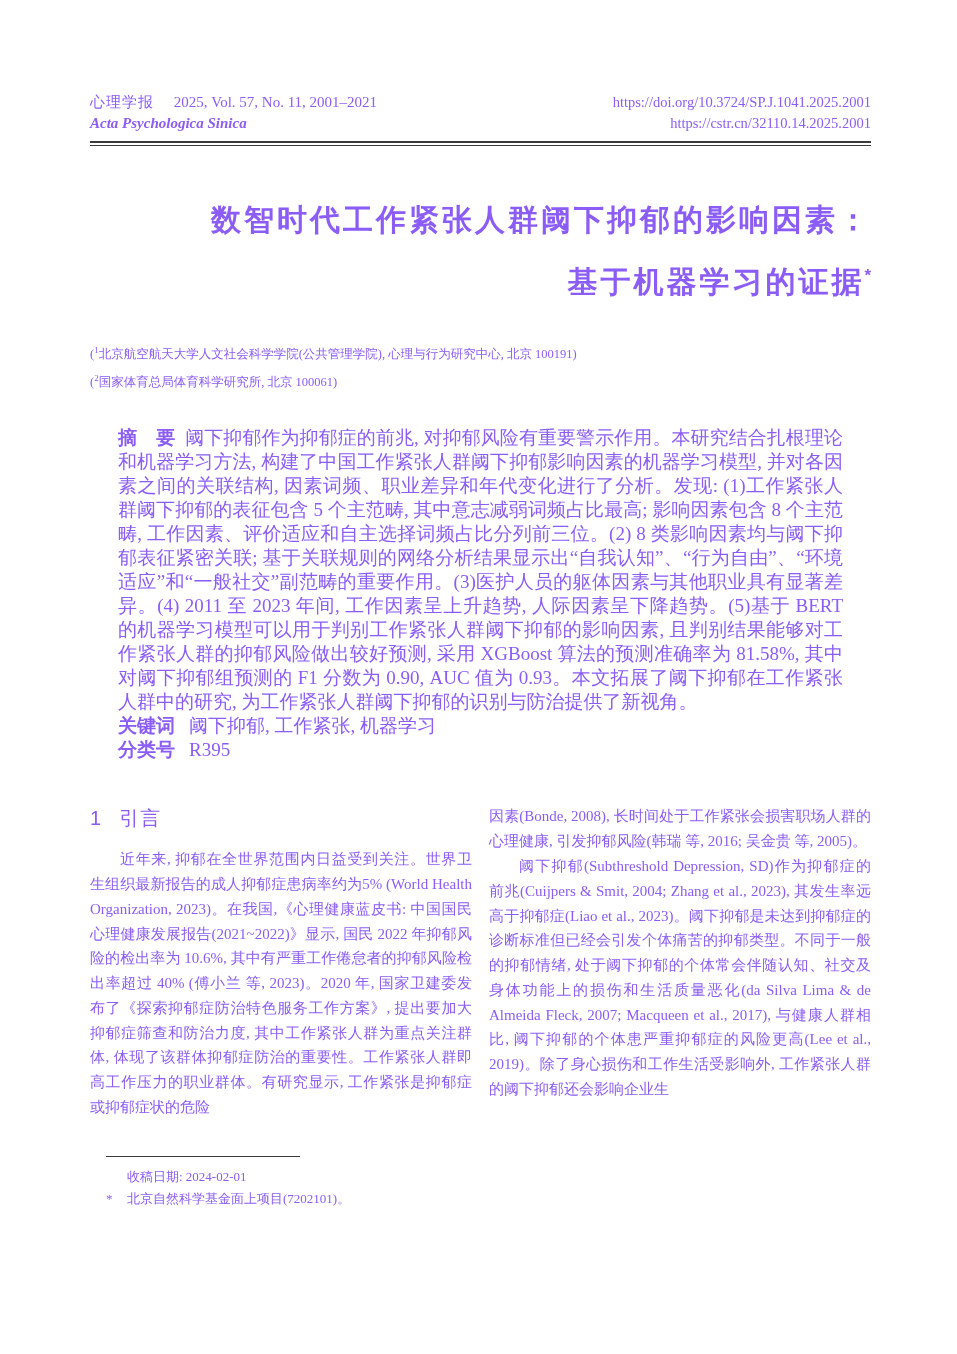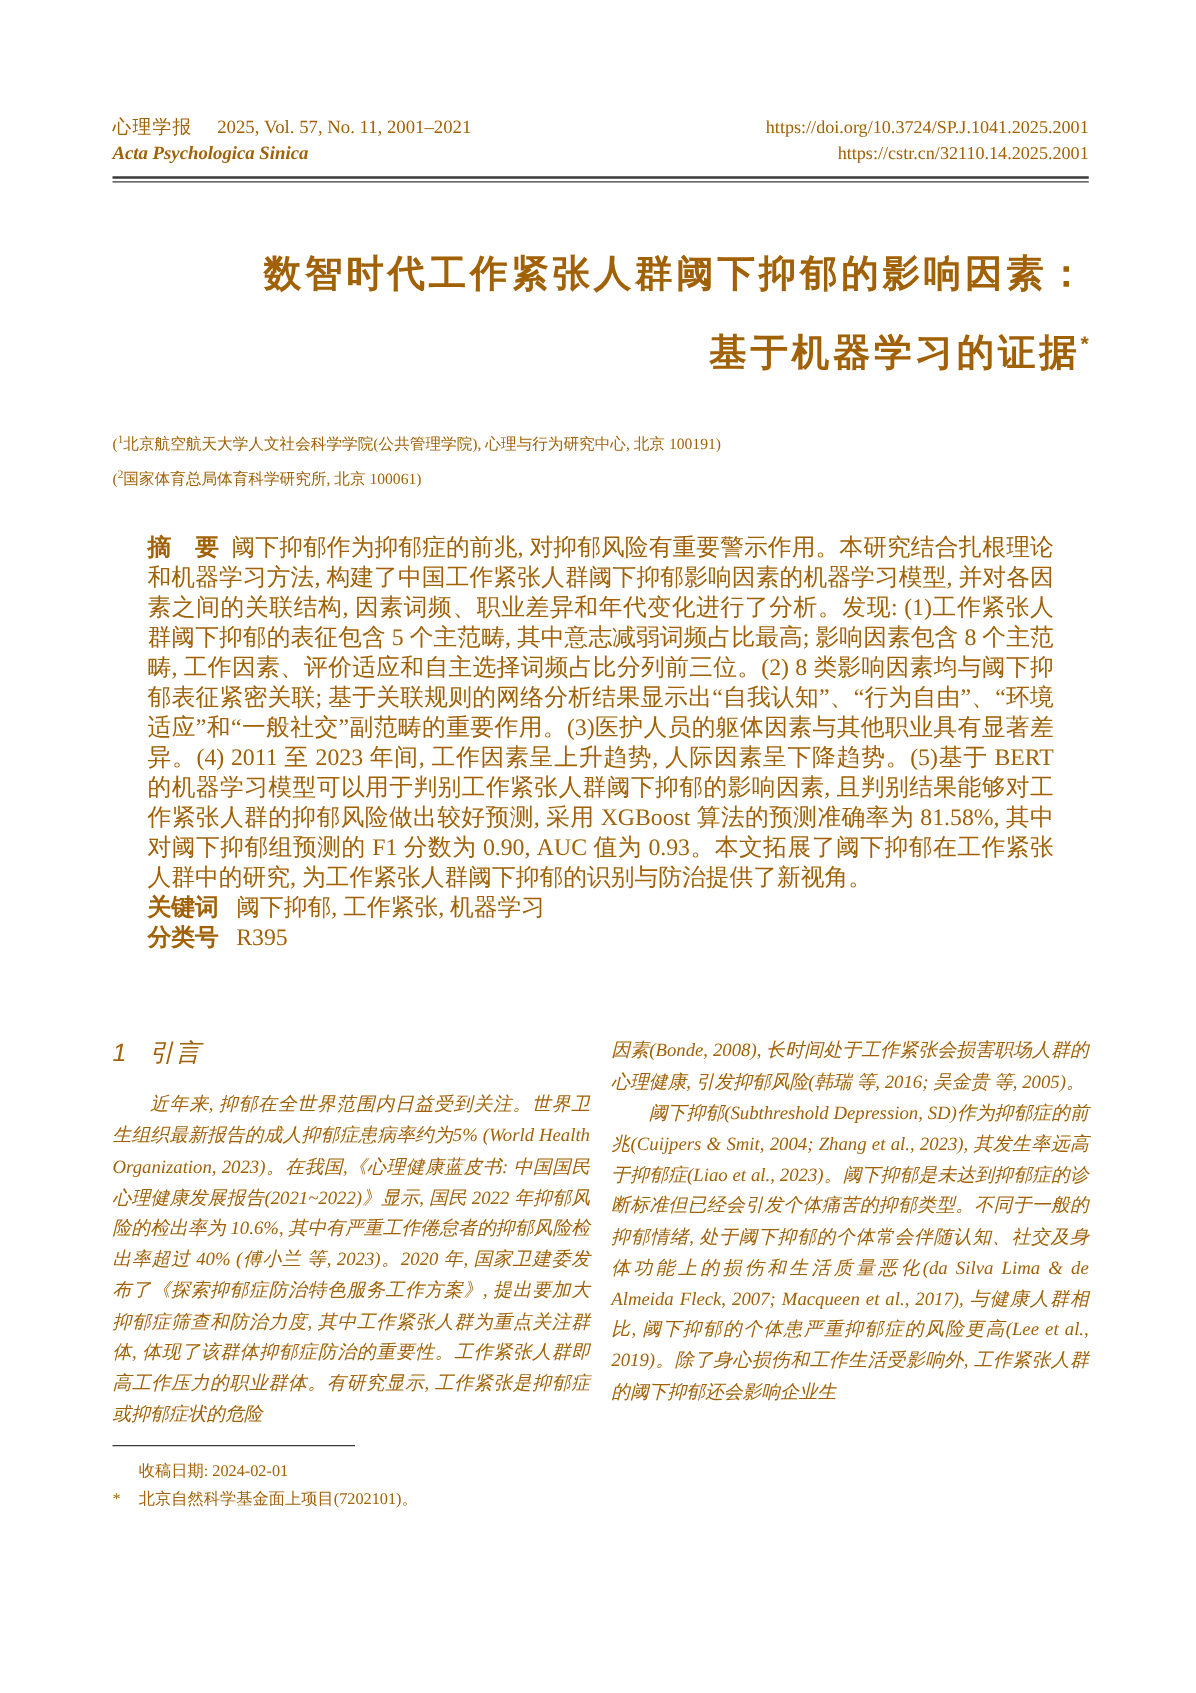--- a/index.html
+++ b/index.html
@@ -1,21 +1,21 @@
 <!DOCTYPE html>
 <html lang="zh"><head>
 <meta charset="utf-8">
 <style>
   html, body { margin: 0; padding: 0; background: #ffffff; }
   .page {
     position: relative;
     width: 957px;
     height: 1208px;
     background: #ffffff;
-    color: #a16207;
+    color: #8b5cf6;
     font-family: "Liberation Serif", "DejaVu Serif", serif;
     overflow: hidden;
     box-sizing: border-box;
   }
   .content { position: absolute; left: 90px; right: 86px; top: 0; }
 
   
   .journal-header {
     margin-top: 92px;
     display: flex;
@@ -68,41 +68,40 @@
     line-height: 24px;
     text-align: justify;
   }
   .hei { font-family: "Liberation Sans", "DejaVu Sans", sans-serif; font-weight: bold; }
   .abstract-label { margin-right: 10px; }
   .kv-line { margin-top: 0; }
   .kv-line .hei { margin-right: 14px; }
 
   
   .columns {
-    margin-top: 66px;
+    margin-top: 42px;
     display: flex;
     gap: 17px;
-    font-style: italic;
   }
   .col { width: 50%; font-size: 15px; line-height: 24.8px; text-align: justify; }
   .section-heading {
     font-family: "Liberation Sans", "DejaVu Sans", sans-serif;
     font-size: 20px;
     font-weight: normal;
     margin: 2px 0 16px 0;
     letter-spacing: 1px;
   }
   .section-heading .sec-num { margin-right: 17px; }
   .col p { margin: 0; }
   .col p.indent { text-indent: 2em; }
 
   
   .footnote-area {
     position: absolute;
-    left: 90px;
+    left: 106px;
     right: 86px;
     top: 1156px;
     font-size: 13px;
     line-height: 21.5px;
   }
   .fn-rule { width: 194px; border-top: 1px solid #3a3a3a; margin-bottom: 9px; }
   .fn-line { padding-left: 21px; }
   .fn-marker { display: inline-block; width: 21px; margin-left: -21px; }
   .page-number {
     position: absolute;

